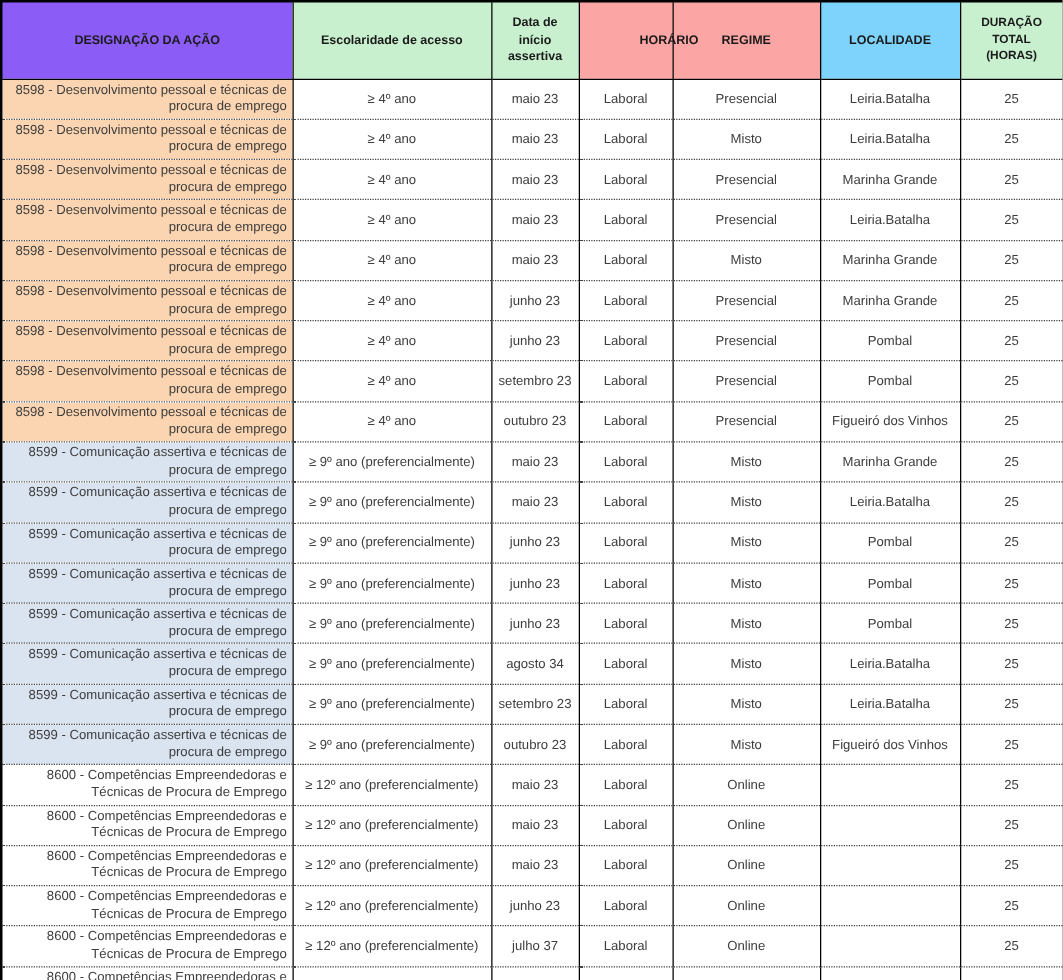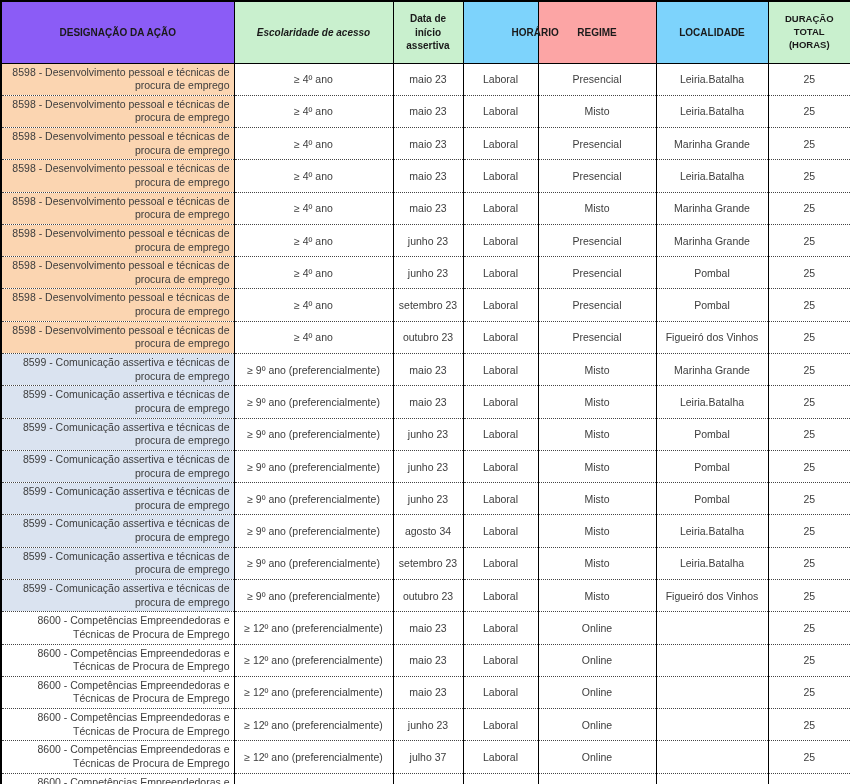--- a/index.html
+++ b/index.html
@@ -77,23 +77,23 @@
         <col class="c2">
         <col class="c3">
         <col class="c4">
       <col class="c5">
         <col class="c6">
         <col class="c7">
     </colgroup>
     <thead>
       <tr id="header-row">
           <th class="col-designacao" style="background: #8b5cf6;">DESIGNAÇÃO DA AÇÃO</th>
-          <th class="col-escolaridade" style="background: rgb(201, 240, 206); font-style: italic;">Escolaridade de acesso</th>
+          <th class="col-escolaridade" style="background: rgb(201, 240, 206);">Escolaridade de acesso</th>
           <th class="col-data_inicio" style="background: rgb(201, 240, 206);">Data de início assertiva</th>
-          <th class="col-horario" style="background: #7dd3fc; padding-left: 48px;">HORÁRIO</th>
+          <th class="col-horario" style="background: #fca5a5; padding-left: 48px;">HORÁRIO</th>
           <th class="col-regime" style="background: #fca5a5;">REGIME</th>
           <th class="col-localidade" style="background: #7dd3fc;">LOCALIDADE</th>
           <th class="col-duracao" style="background: rgb(201, 240, 206);">DURAÇÃO TOTAL (HORAS)</th>
         </tr>
     </thead>
     <tbody id="table-body">
         <tr>
           <td class="col-designacao designacao" style="background: rgb(251, 213, 177);">8598 - Desenvolvimento pessoal e técnicas de procura de emprego</td>
           <td class="col-escolaridade">≥ 4º ano</td>
           <td class="col-data_inicio">maio 23</td>

